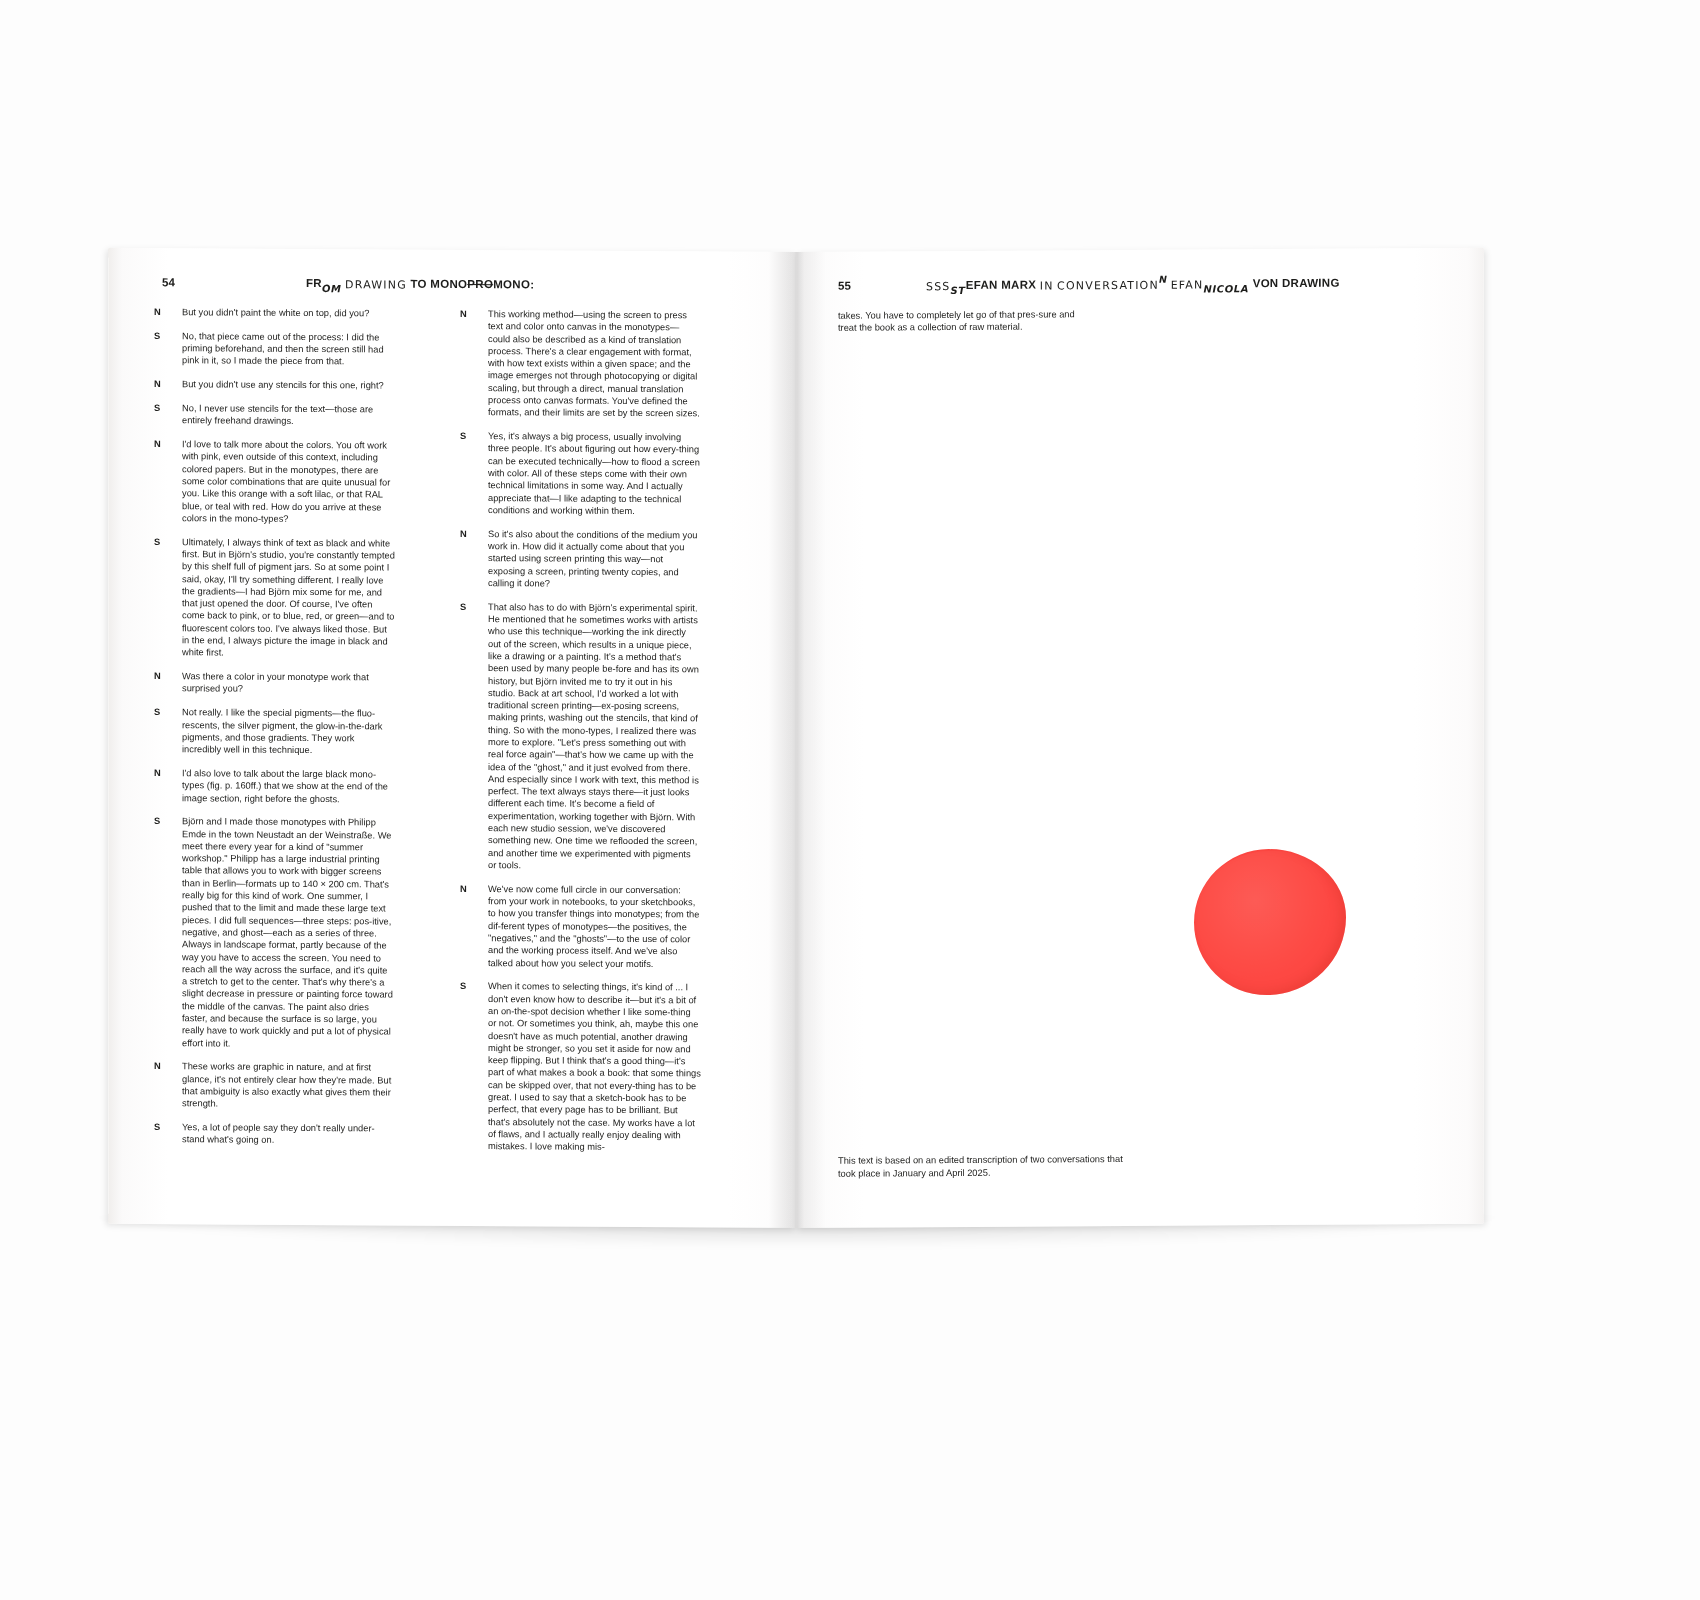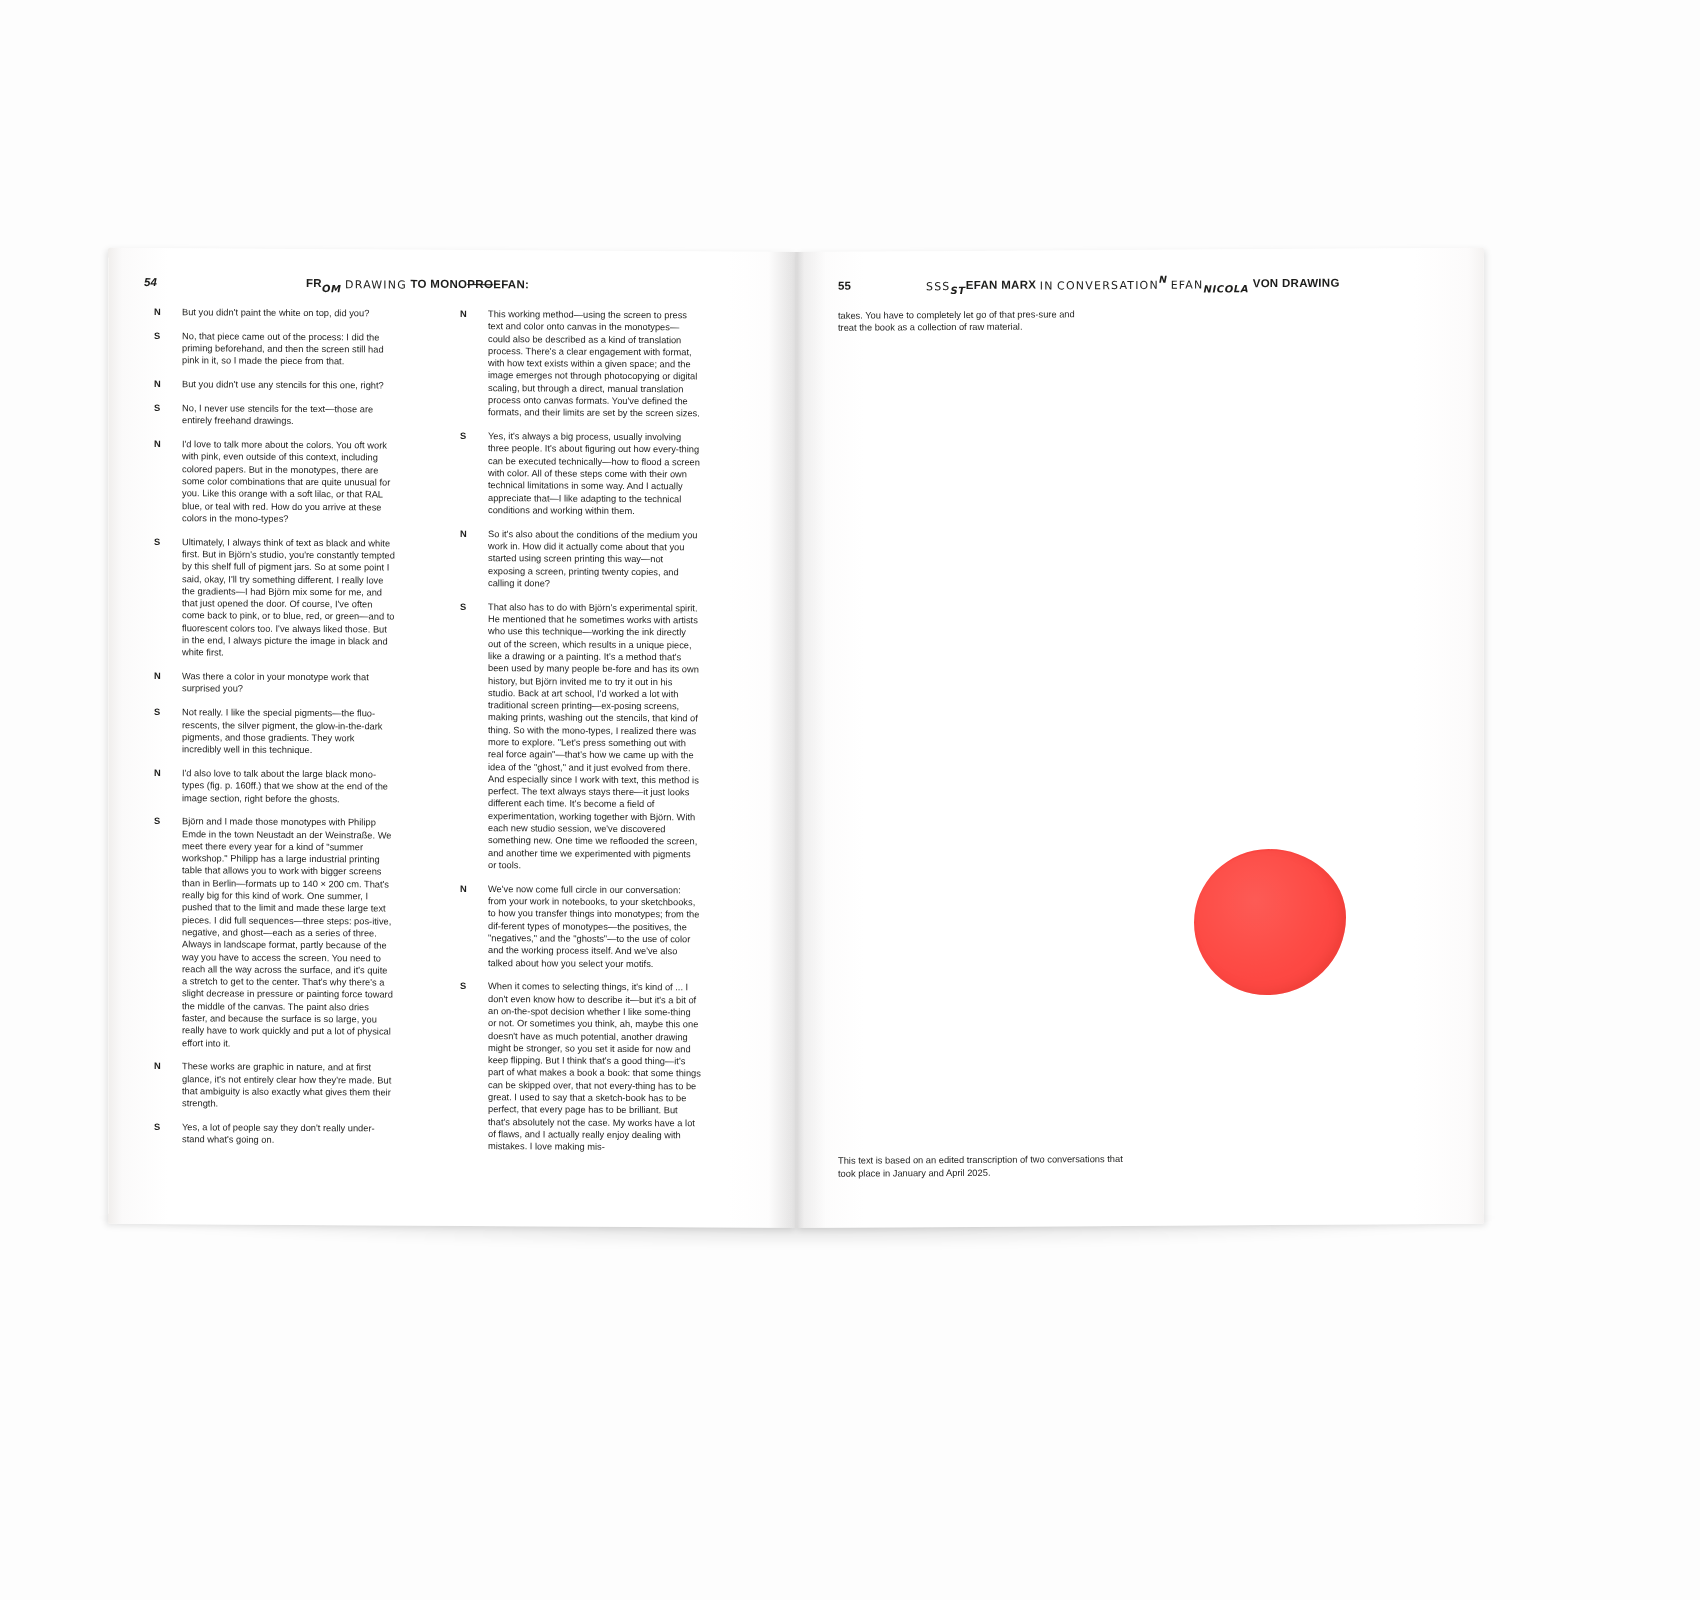--- a/index.html
+++ b/index.html
@@ -110,21 +110,21 @@
     color: #1d1d1b;
   }
   .folio {
     position: absolute;
     top: 28px;
     font-size: 11.5px;
     font-weight: 700;
     color: #1d1d1b;
     letter-spacing: 0.2px;
   }
-  .folio-left { left: 36px; font-style: italic; }
+  .folio-left { left: 54px; }
   .folio-right { left: 42px; }
 
   .runhead-left {
     left: 198px;
     width: 430px;
     font-weight: 700;
     letter-spacing: 0.3px;
     white-space: nowrap;
   }
   .runhead-right {
@@ -243,21 +243,21 @@
 
     <div class="page page-left">
       <div class="page-edge-left"></div>
 
       <div class="folio folio-left">54</div>
 
       <div class="runhead runhead-left">
         <span>FR</span><span class="hand-sub">OM</span>
         <span class="hand">DRAWING</span>
         <span>TO</span>
-        <span>MONO</span><span class="strike">PRO</span><span>EFAN:</span>
+        <span>MONO</span><span class="strike">PRO</span><span>MONO:</span>
       </div>
 
       <div class="col col-l1">
         <div class="qa indent">
           <span class="spk">N</span>
           <span class="body">But you didn't paint the white on top, did you?</span>
         </div>
         <div class="qa indent">
           <span class="spk">S</span>
           <span class="body">No, that piece came out of the process: I did the priming beforehand, and then the screen still had pink in it, so I made the piece from that.</span>

